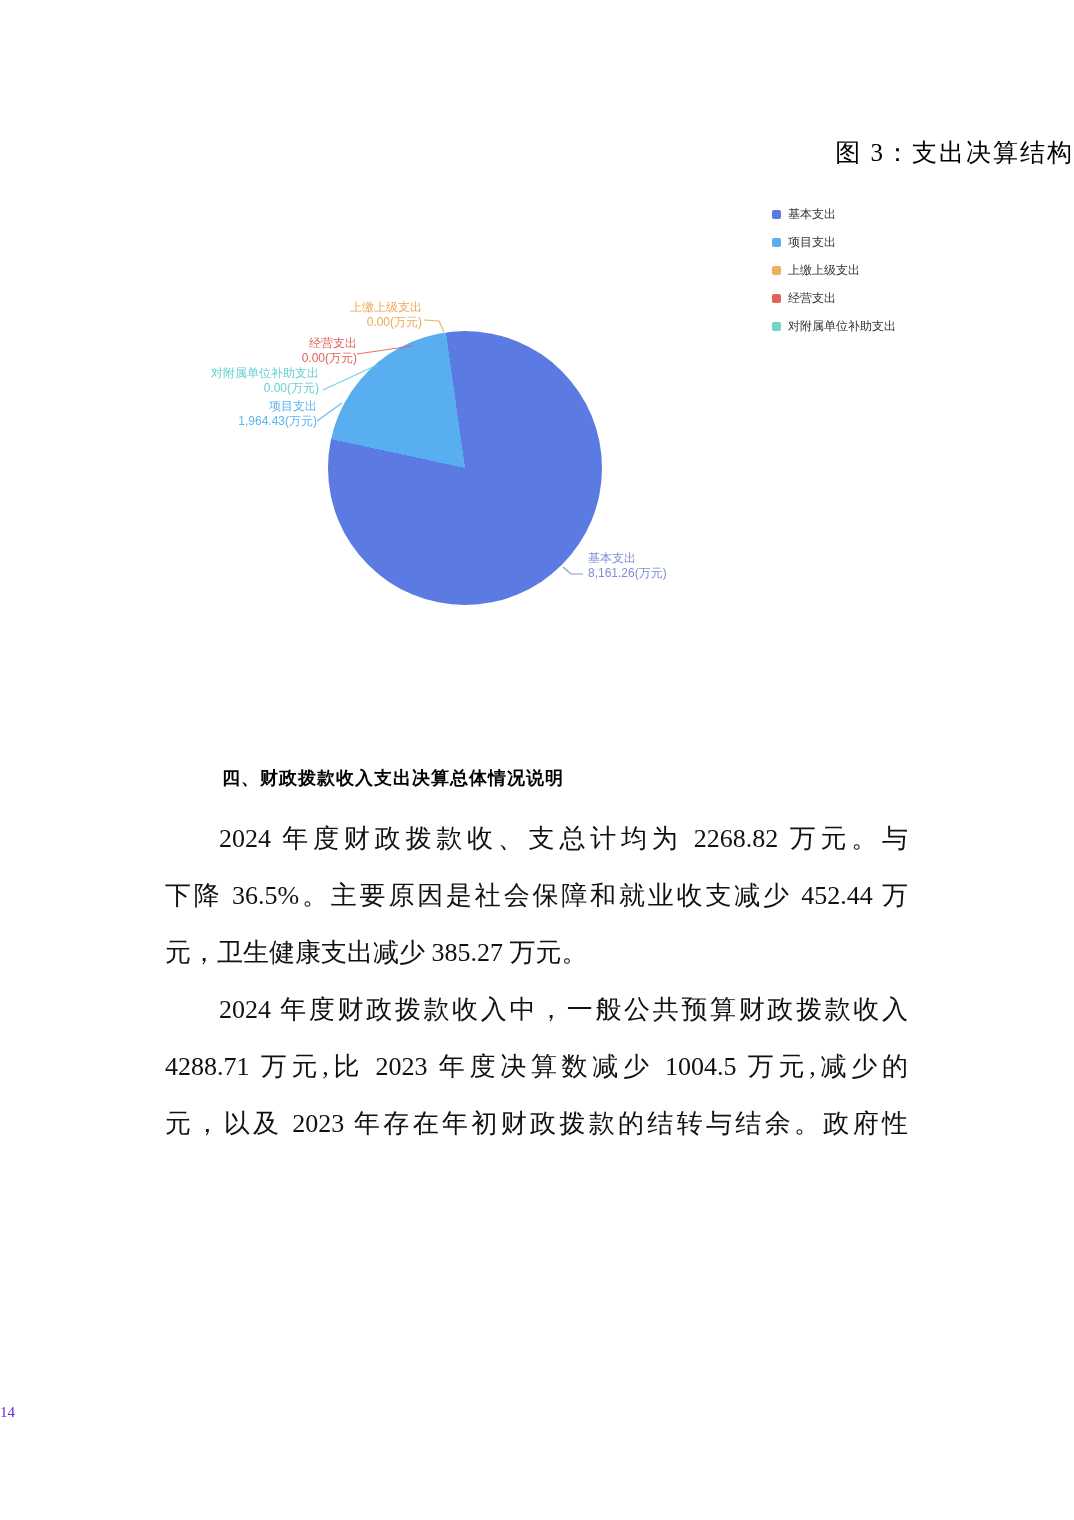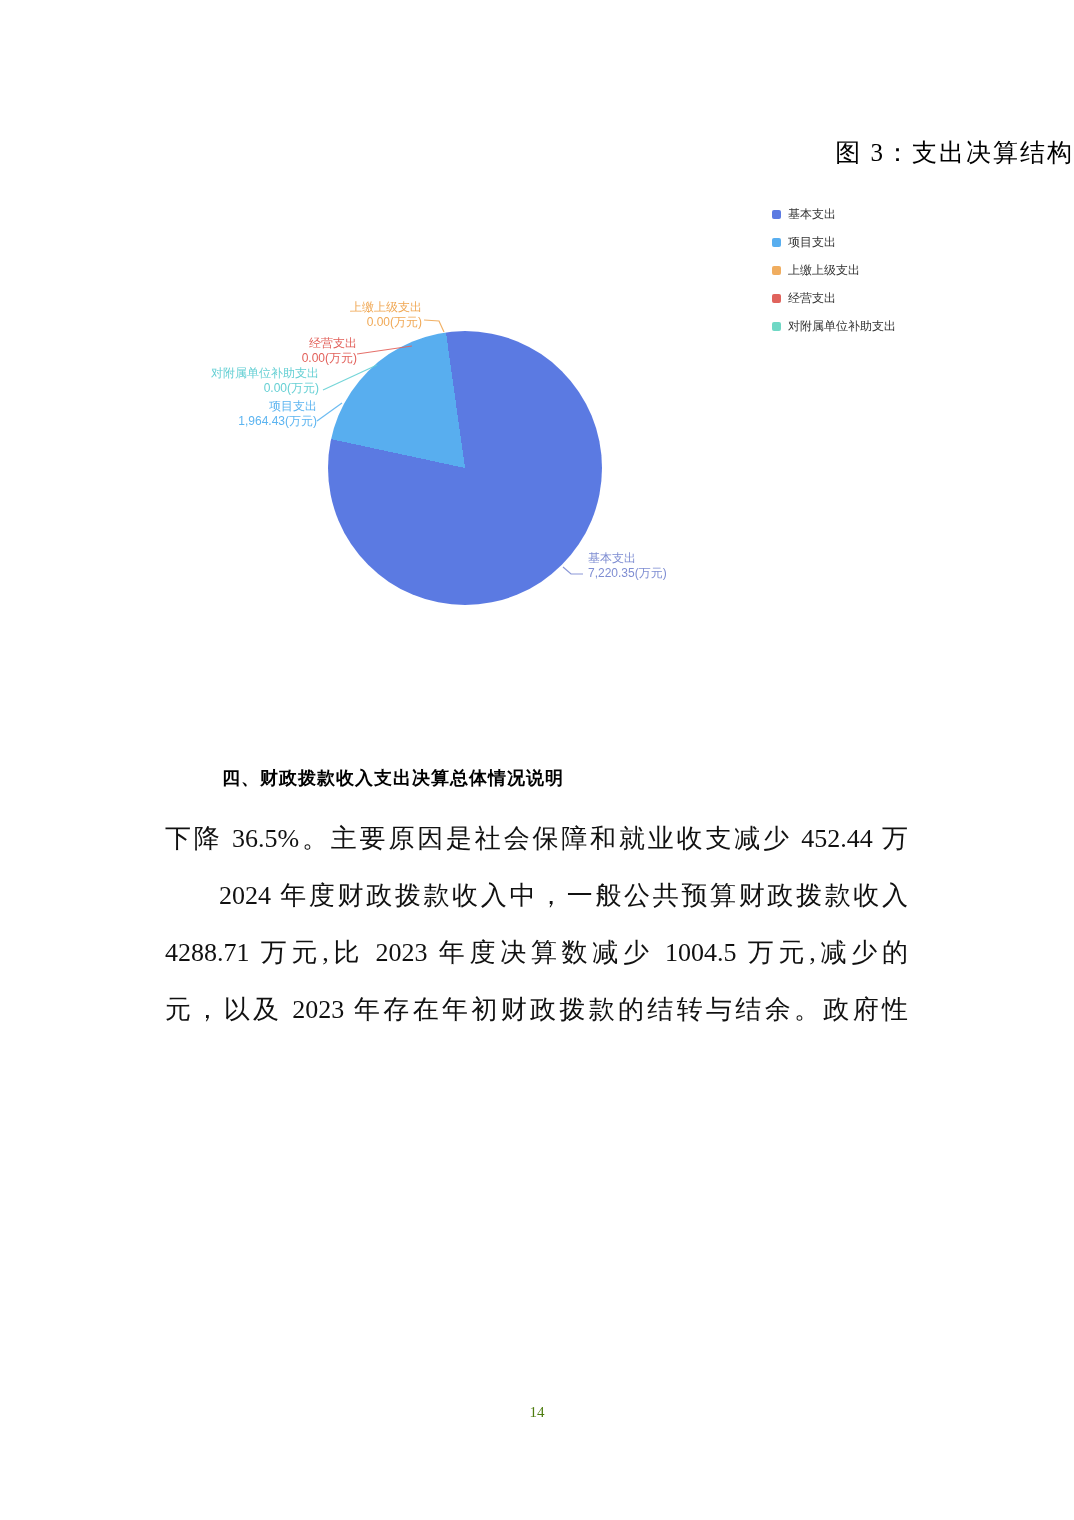--- a/index.html
+++ b/index.html
@@ -39,22 +39,22 @@
            font-size:18px;line-height:40px;font-weight:700;letter-spacing:1px;color:#000;}
 
   
   .body-text{position:absolute;left:165px;top:810px;width:743px;}
   .bline{height:57px;line-height:57px;font-size:26px;color:#111;
          white-space:nowrap;overflow:visible;}
   .bline.jl{text-align:justify;text-align-last:justify;white-space:normal;height:57px;}
   .bline.ind{padding-left:54px;}
 
   
-  .page-num{position:absolute;top:1400px;left:0;width:100%;text-align:center;
-            font-size:15px;line-height:24px;color:#4d7c0f;}
+  .page-num{position:absolute;top:1400px;left:0;width:100%;
+            font-size:15px;line-height:24px;color:#6d28d9;}
 </style>
 </head>
 <body>
 
 <div class="page">
 
   <div class="fig-title">图 3：支出决算结构</div>
 
   <ul class="legend">
     <li>
@@ -100,27 +100,29 @@
   <div class="plabel r l2" style="color: rgb(102, 208, 212);">
     <div>对附属单位补助支出</div>
     <div>0.00(万元)</div>
   </div>
   <div class="plabel r l3" style="color: rgb(92, 180, 240);">
     <div>项目支出</div>
     <div>1,964.43(万元)</div>
   </div>
   <div class="plabel l4" style="color: rgb(126, 141, 210);">
     <div>基本支出</div>
-    <div>7,220.35(万元)</div>
+    <div>8,161.26(万元)</div>
   </div>
 
   <h2 class="heading">四、财政拨款收入支出决算总体情况说明</h2>
 
   <div class="body-text">
+    <div class="bline jl ind">2024 年度财政拨款收、支总计均为 2268.82 万元。与</div>
     <div class="bline jl">下降 36.5%。主要原因是社会保障和就业收支减少 452.44 万</div>
+    <div class="bline">元，卫生健康支出减少 385.27 万元。</div>
     <div class="bline jl ind">2024 年度财政拨款收入中，一般公共预算财政拨款收入</div>
     <div class="bline jl">4288.71 万元,比 2023 年度决算数减少 1004.5 万元,减少的</div>
     <div class="bline jl">元，以及 2023 年存在年初财政拨款的结转与结余。政府性</div>
   </div>
 
   <div class="page-num">14</div>
 
 </div>
 
 </body></html>

